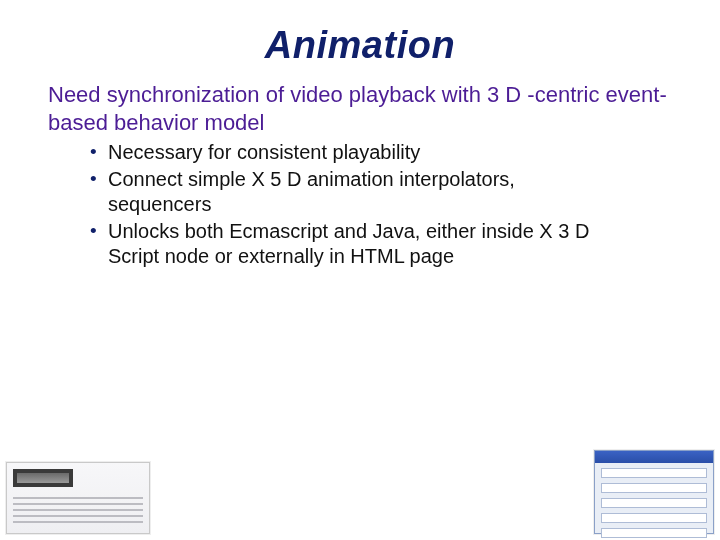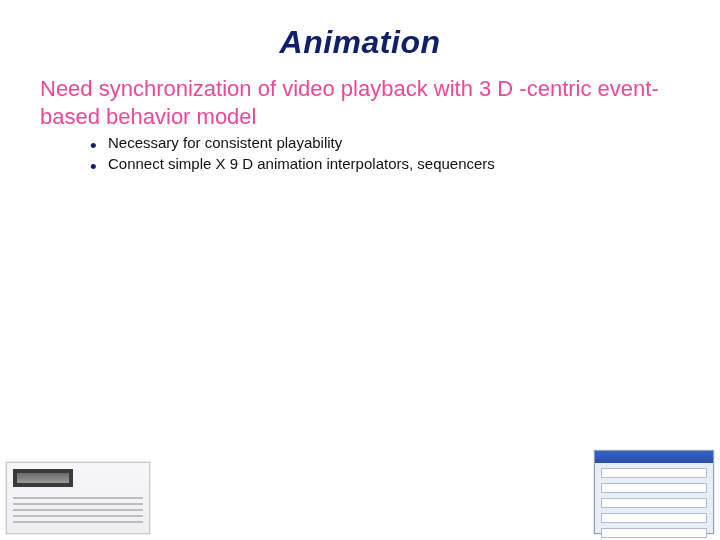--- a/index.html
+++ b/index.html
@@ -14,42 +14,42 @@
   }
   .slide {
     position: relative;
     width: 720px;
     height: 540px;
     box-sizing: border-box;
     padding: 18px 34px 0 34px;
   }
   .title {
     text-align: center;
-    font-size: 32px;
+    font-size: 38px;
     font-weight: bold;
     font-style: italic;
     color: #10206a;
     margin: 6px 0 14px 0;
     letter-spacing: 0.5px;
   }
   .body-text {
     font-size: 22px;
     line-height: 1.25;
-    color: #ec4899;
-    margin: 0 0 4px 0;
+    color: #4c1d95;
+    margin: 0 0 4px 8px;
     padding-left: 6px;
   }
   ul.bullets {
     list-style: none;
     margin: 2px 0 10px 0;
     padding-left: 56px;
   }
   ul.bullets li {
     position: relative;
-    font-size: 15px;
+    font-size: 20px;
     line-height: 1.25;
     color: #111;
     margin: 2px 0;
     padding-left: 18px;
     padding-right: 70px;
   }
   ul.bullets li::before {
     content: "•";
     position: absolute;
     left: 0;
@@ -116,21 +116,22 @@
 </head>
 <body>
 
 <div class="slide">
 
   <div class="title">Animation</div>
 
   <div class="body-text">Need synchronization of video playback with 3 D -centric event-based behavior model</div>
   <ul class="bullets">
     <li>Necessary for consistent playability</li>
-    <li>Connect simple X 9 D animation interpolators, sequencers</li>
+    <li>Connect simple X 5 D animation interpolators, sequencers</li>
+    <li>Unlocks both Ecmascript and Java, either inside X 3 D Script node or externally in HTML page</li>
   </ul>
 
 
   <div class="thumb thumb-left">
     <div class="bar"></div>
     <div class="pic"></div>
     <div class="lines">
         <span></span>
         <span></span>
         <span></span>

